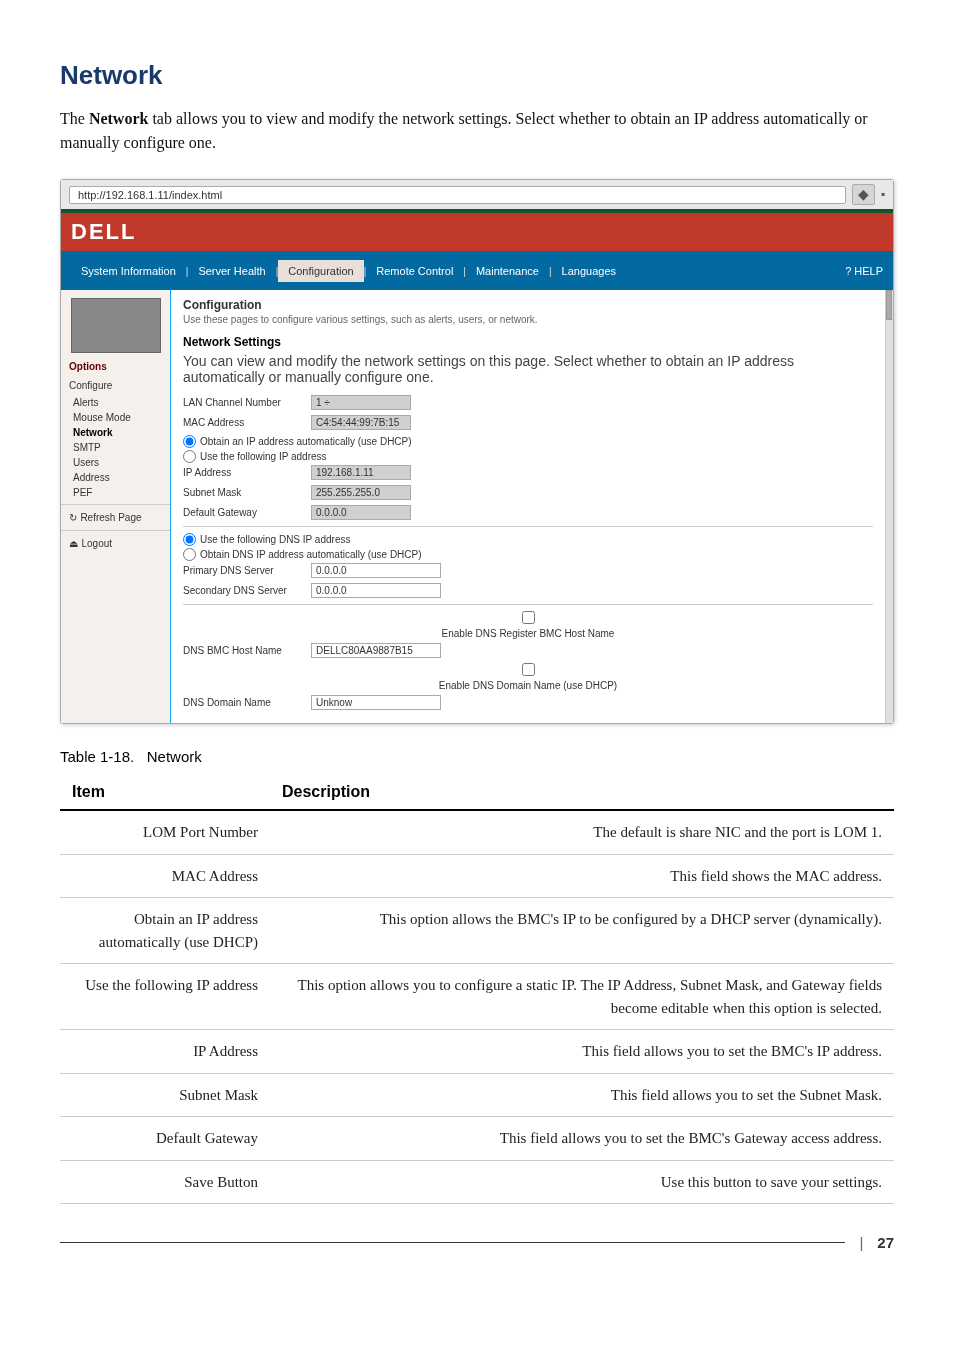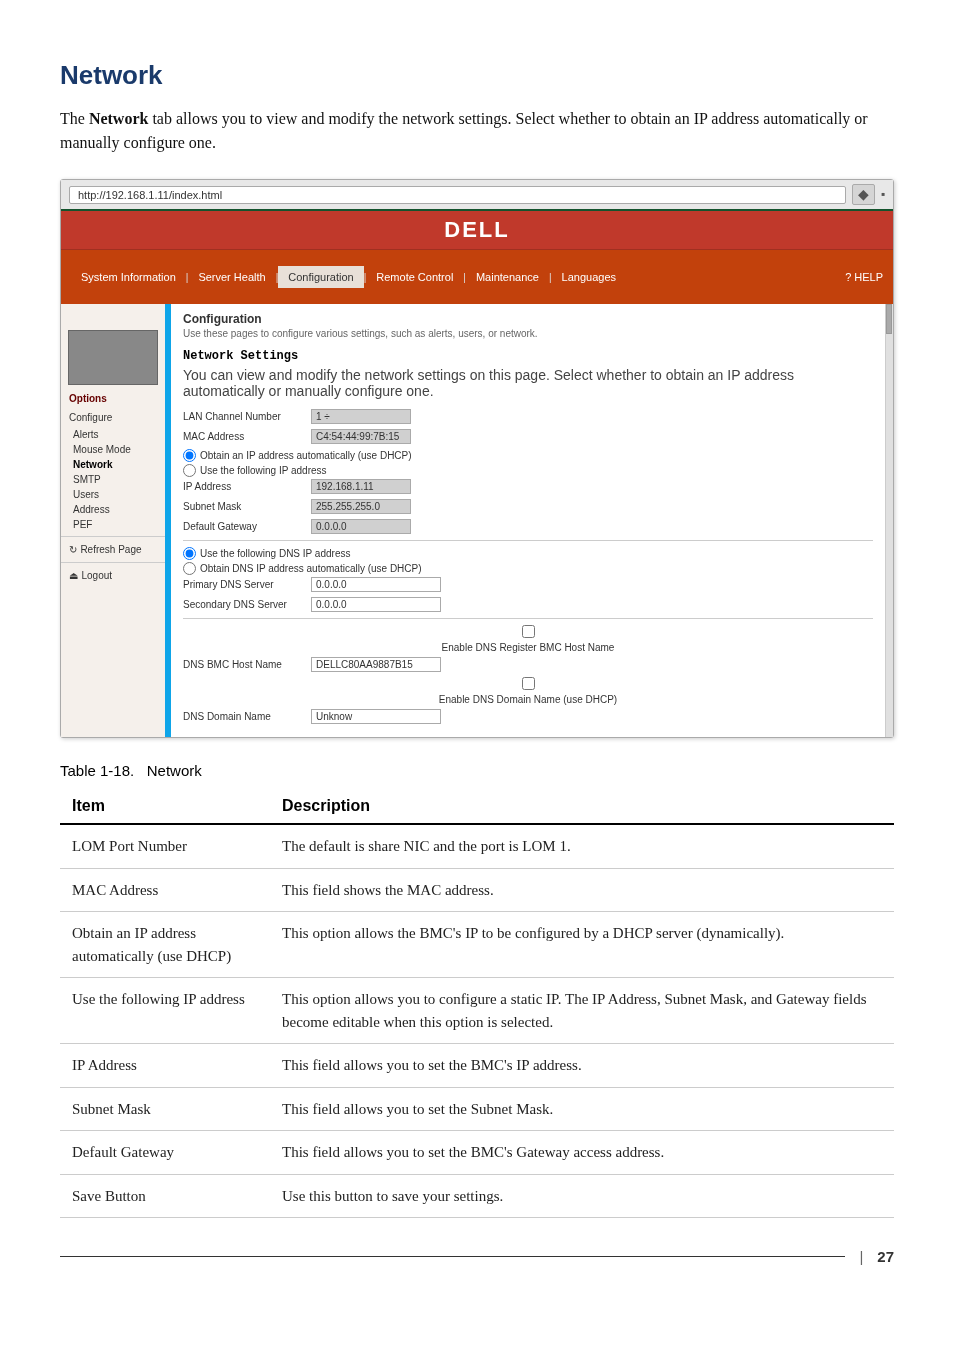--- a/index.html
+++ b/index.html
@@ -38,21 +38,21 @@
       border-radius: 3px;
       margin-bottom: 24px;
       background: #fff;
       box-shadow: 1px 1px 4px rgba(0,0,0,0.2);
     }
 
     .browser-toolbar {
       display: flex;
       align-items: center;
       background: #e8e8e8;
-      border-bottom: 2px solid #14532d;
+      border-bottom: 4px solid #14532d;
       padding: 4px 8px;
       gap: 6px;
     }
 
     .browser-url {
       font-family: Arial, sans-serif;
       font-size: 11px;
       color: #333;
       background: #fff;
       border: 1px solid #aaa;
@@ -81,29 +81,28 @@
       background: #c0392b;
       padding: 6px 10px;
     }
 
     .bmc-logo {
       color: #fff;
       font-weight: bold;
       font-size: 22px;
       letter-spacing: 2px;
       font-family: Arial, sans-serif;
-      text-align: center;
     }
 
     .bmc-nav {
       display: flex;
       align-items: center;
-      background: #c2410c;
+      background: #0369a1;
       border-top: 1px solid #a03020;
-      padding: 16px 10px;
+      padding: 8px 10px;
     }
 
     .bmc-nav-item {
       color: #fff;
       font-size: 11px;
       padding: 5px 10px;
       cursor: pointer;
       white-space: nowrap;
     }
 
@@ -126,22 +125,22 @@
       gap: 3px;
     }
 
     .bmc-body {
       display: flex;
     }
 
     .bmc-sidebar {
       width: 110px;
       background: #f5f0eb;
-      border-right: 6px solid #0ea5e9;
-      padding: 22px 0;
+      border-right: 1px solid #0ea5e9;
+      padding: 4px 0;
     }
 
     .bmc-sidebar-section {
       font-size: 10px;
       color: #333;
       padding: 4px 8px;
       cursor: pointer;
     }
 
     .bmc-sidebar-section.header {
@@ -205,21 +204,20 @@
       font-size: 10px;
       color: #666;
       margin-bottom: 10px;
     }
 
     .bmc-section-title {
       font-size: 12px;
       font-weight: bold;
       color: #000;
       margin-bottom: 4px;
-      font-family: Liberation Mono, monospace;
     }
 
     .bmc-section-desc {
       font-size: 14px;
       color: #444;
       margin-bottom: 10px;
     }
 
     .bmc-form {
       font-size: 10px;
@@ -328,20 +326,21 @@
 
     table.data-table tbody tr {
       border-bottom: 1px solid #ccc;
     }
 
     table.data-table tbody td {
       padding: 10px 12px;
       vertical-align: top;
       color: #222;
       line-height: 1.5;
+      text-align: right;
     }
 
     table.data-table tbody td:first-child {
       width: 210px;
       font-size: 15px;
     }
 
     table.data-table tbody td:last-child {
       font-size: 15px;
     }

